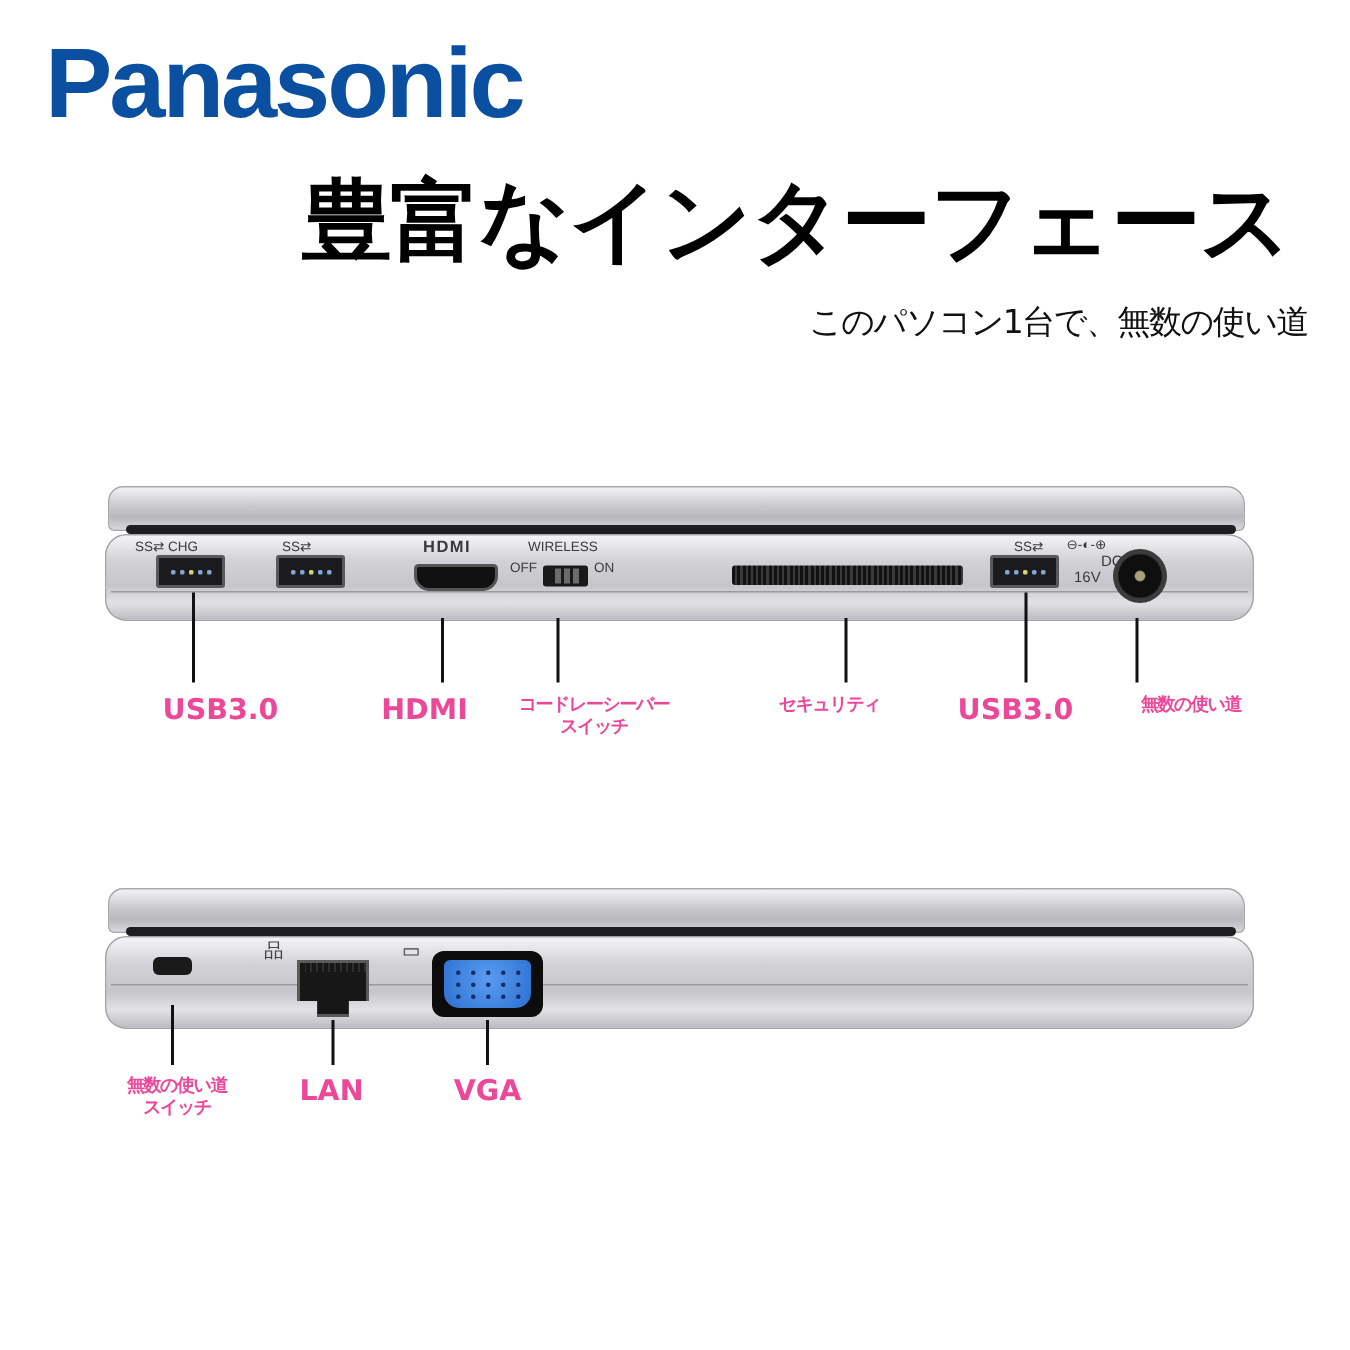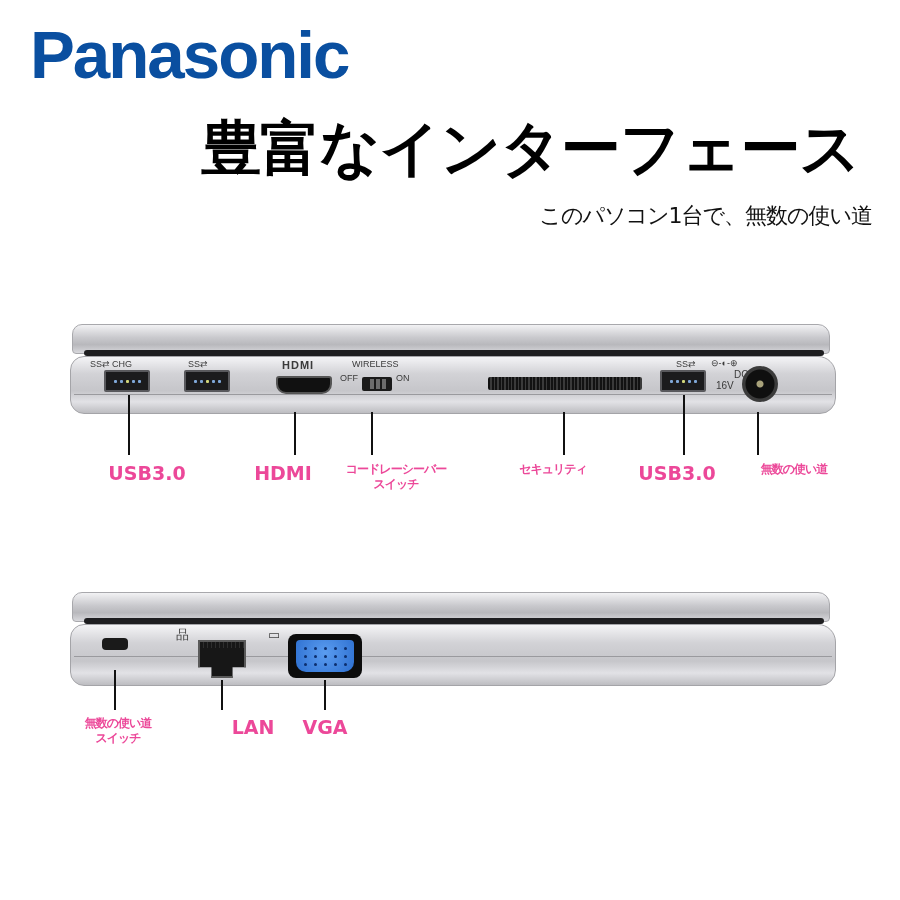--- a/index.html
+++ b/index.html
@@ -141,14 +141,14 @@
 </div>
 
 <div class="leader" style="left:114px; top:670px; height:40px;"></div>
 <div class="leader" style="left:221px; top:680px; height:30px;"></div>
 <div class="leader" style="left:324px; top:680px; height:30px;"></div>
 
 <div class="label jp" style="left:118px; top:716px;">
   <div>無数の使い道</div>
   <div>スイッチ</div>
 </div>
-<div class="label" style="left:221px; top:716px;margin-left:32px;">LAN</div>
+<div class="label" style="left:221px; top:716px;">LAN</div>
 <div class="label" style="left:325px; top:716px;">VGA</div>
 
 </body></html>

